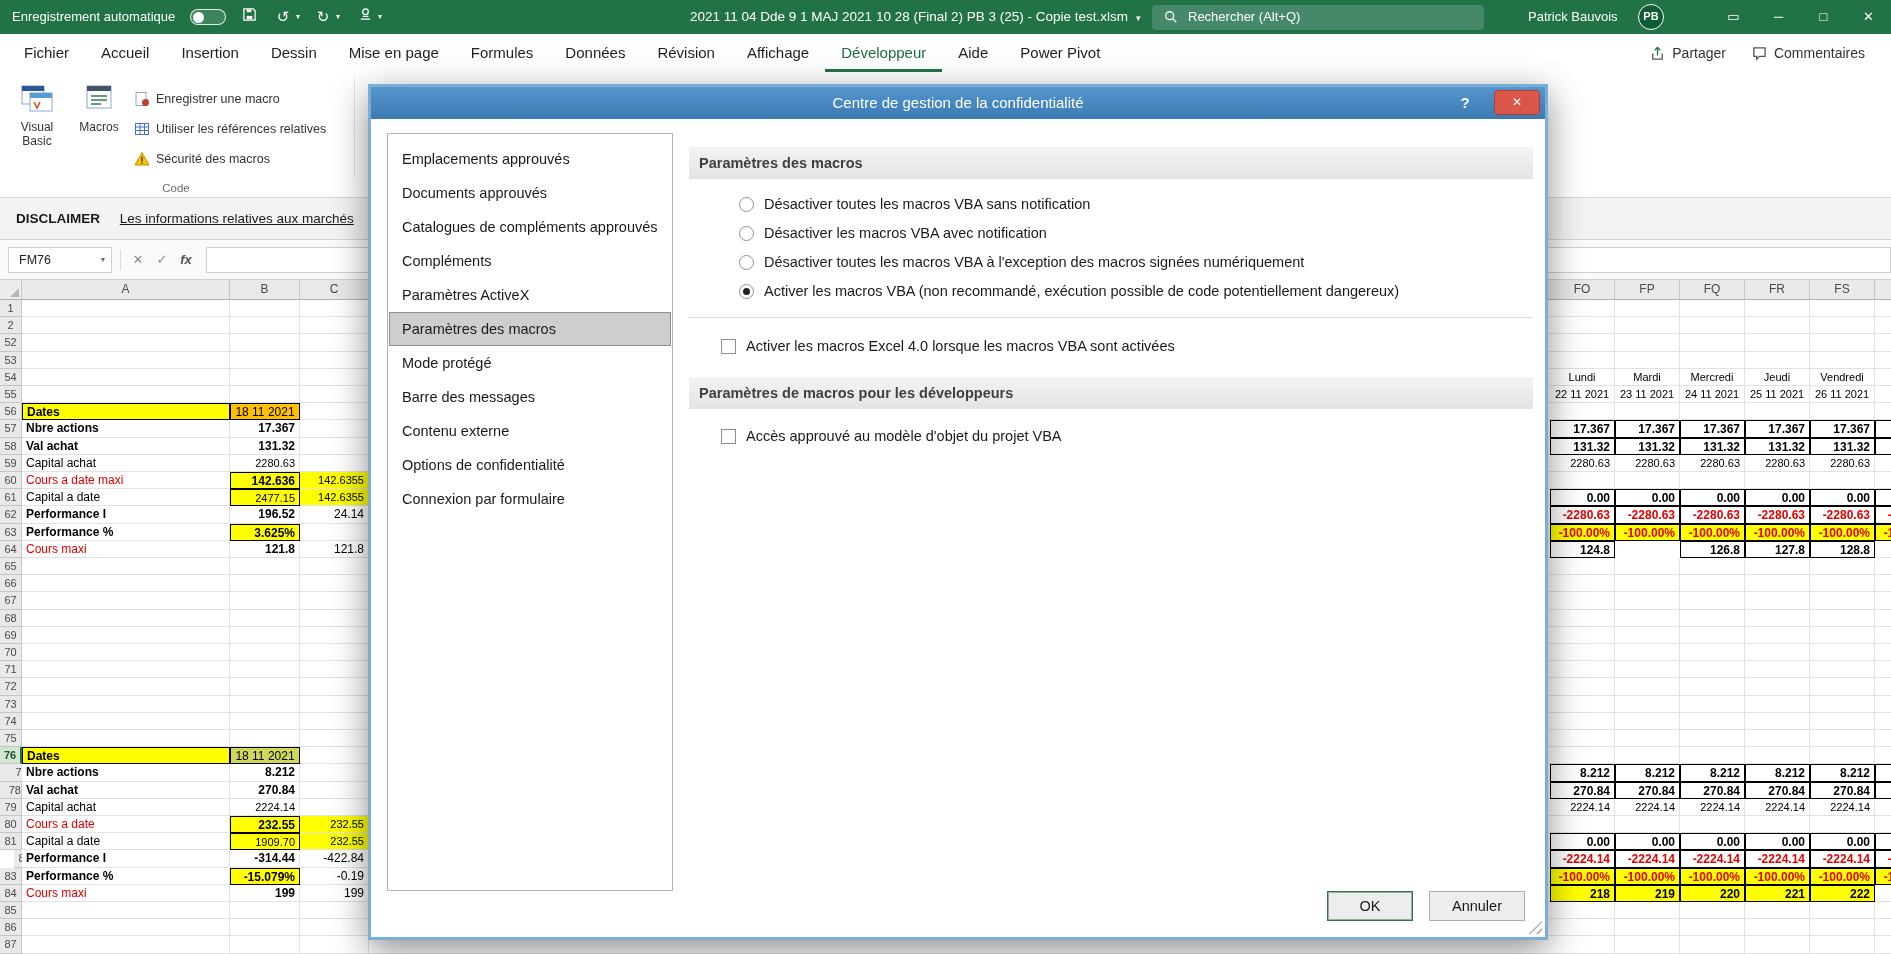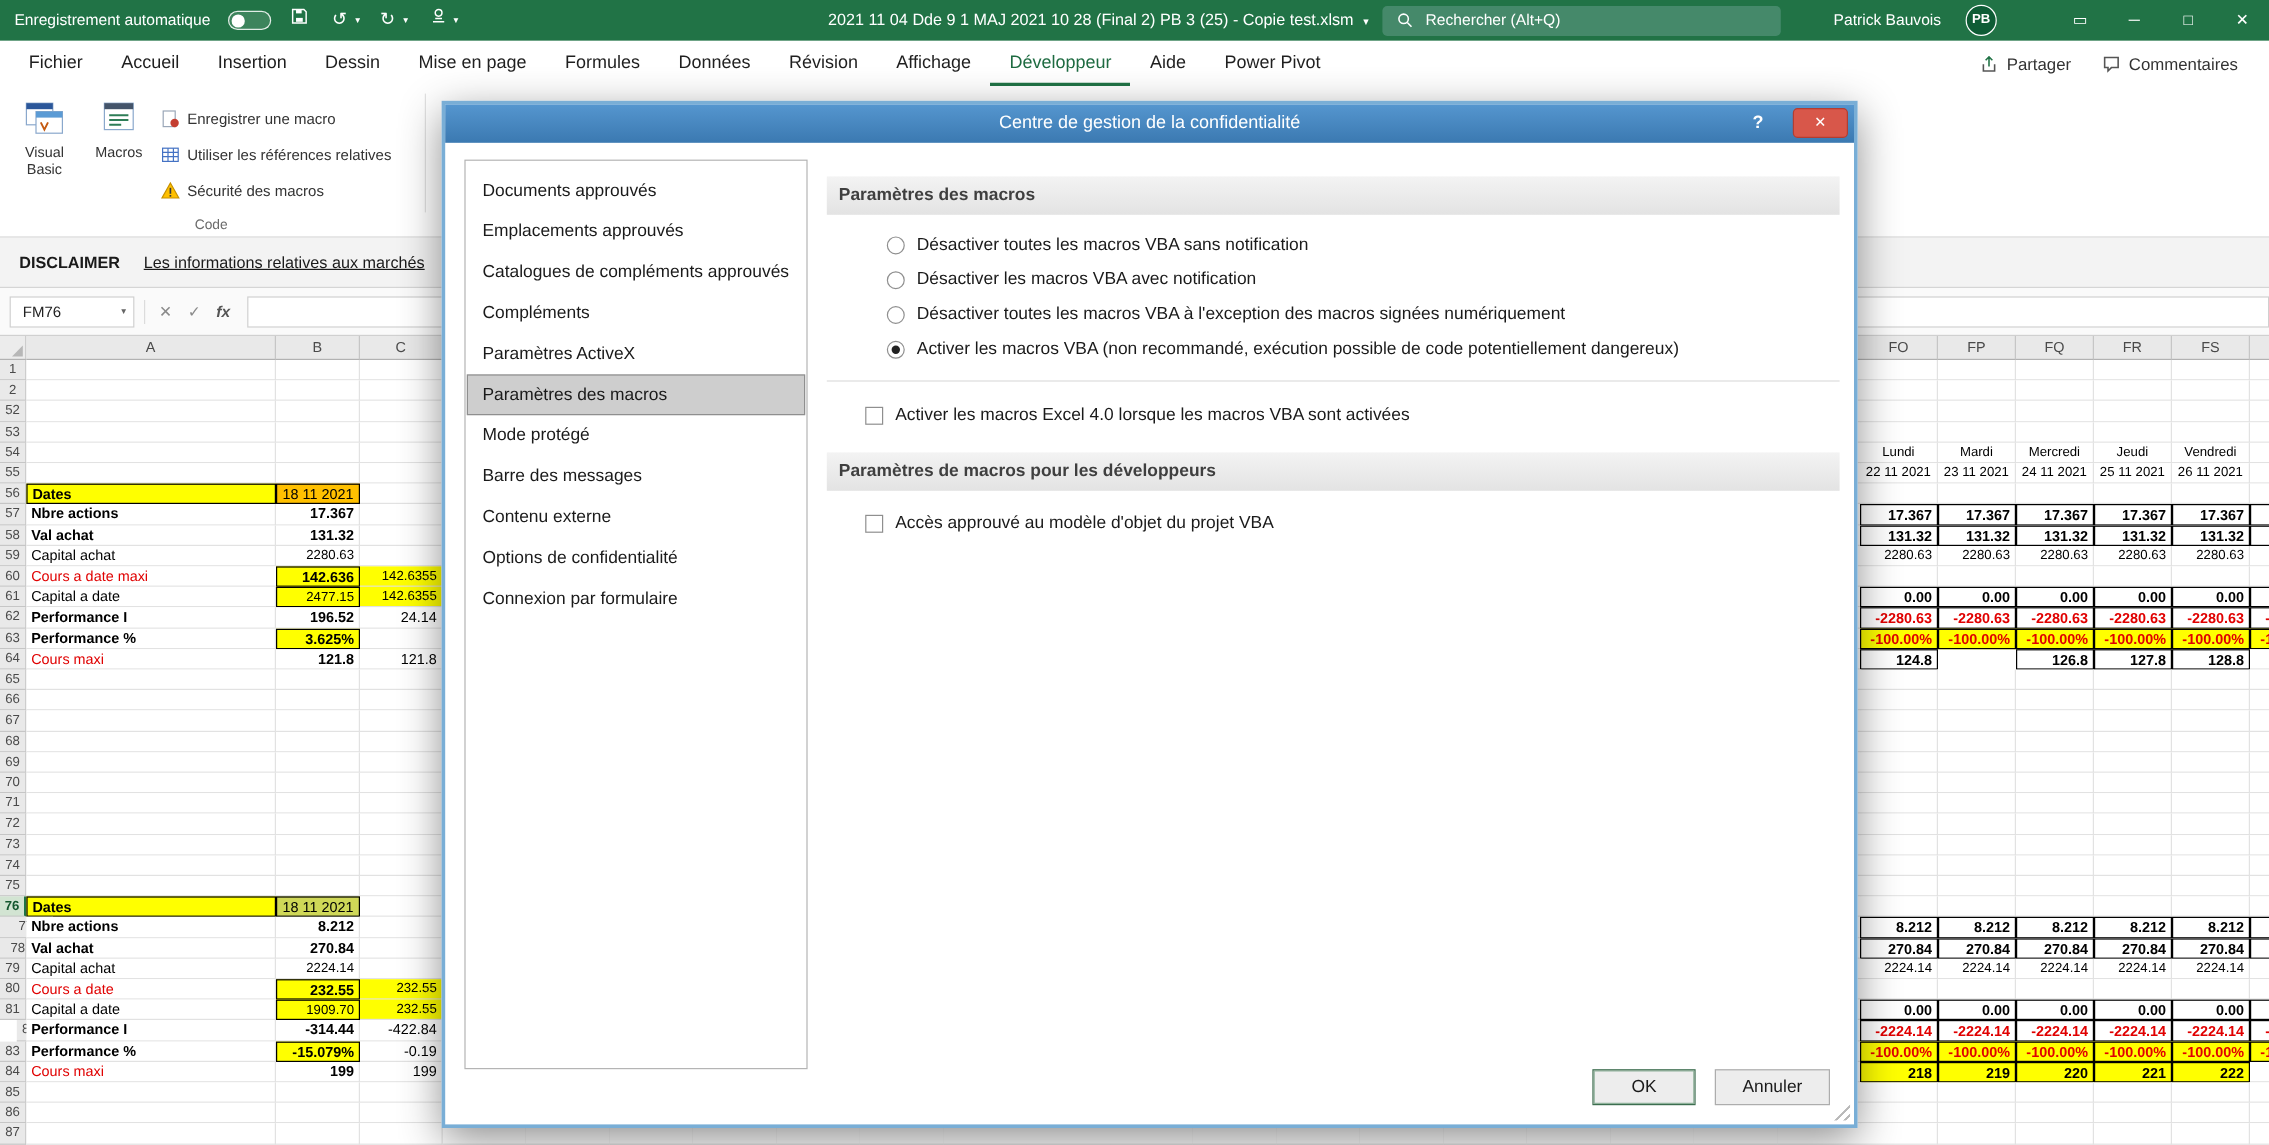--- a/index.html
+++ b/index.html
@@ -1380,22 +1380,22 @@
       </div>
     </div>
 
   <div class="dialog">
     <div class="dlg-title">
       <span>Centre de gestion de la confidentialité</span>
       <span class="dlg-help">?</span>
       <span class="dlg-close"><span>✕</span></span>
     </div>
     <div class="dsidebar" id="dlg-sidebar">
+        <div class="side-item">Emplacements approuvés</div>
         <div class="side-item">Documents approuvés</div>
-        <div class="side-item">Emplacements approuvés</div>
         <div class="side-item">Catalogues de compléments approuvés</div>
         <div class="side-item">Compléments</div>
         <div class="side-item">Paramètres ActiveX</div>
         <div class="side-item sel">Paramètres des macros</div>
         <div class="side-item">Mode protégé</div>
         <div class="side-item">Barre des messages</div>
         <div class="side-item">Contenu externe</div>
         <div class="side-item">Options de confidentialité</div>
         <div class="side-item">Connexion par formulaire</div>
       </div>

